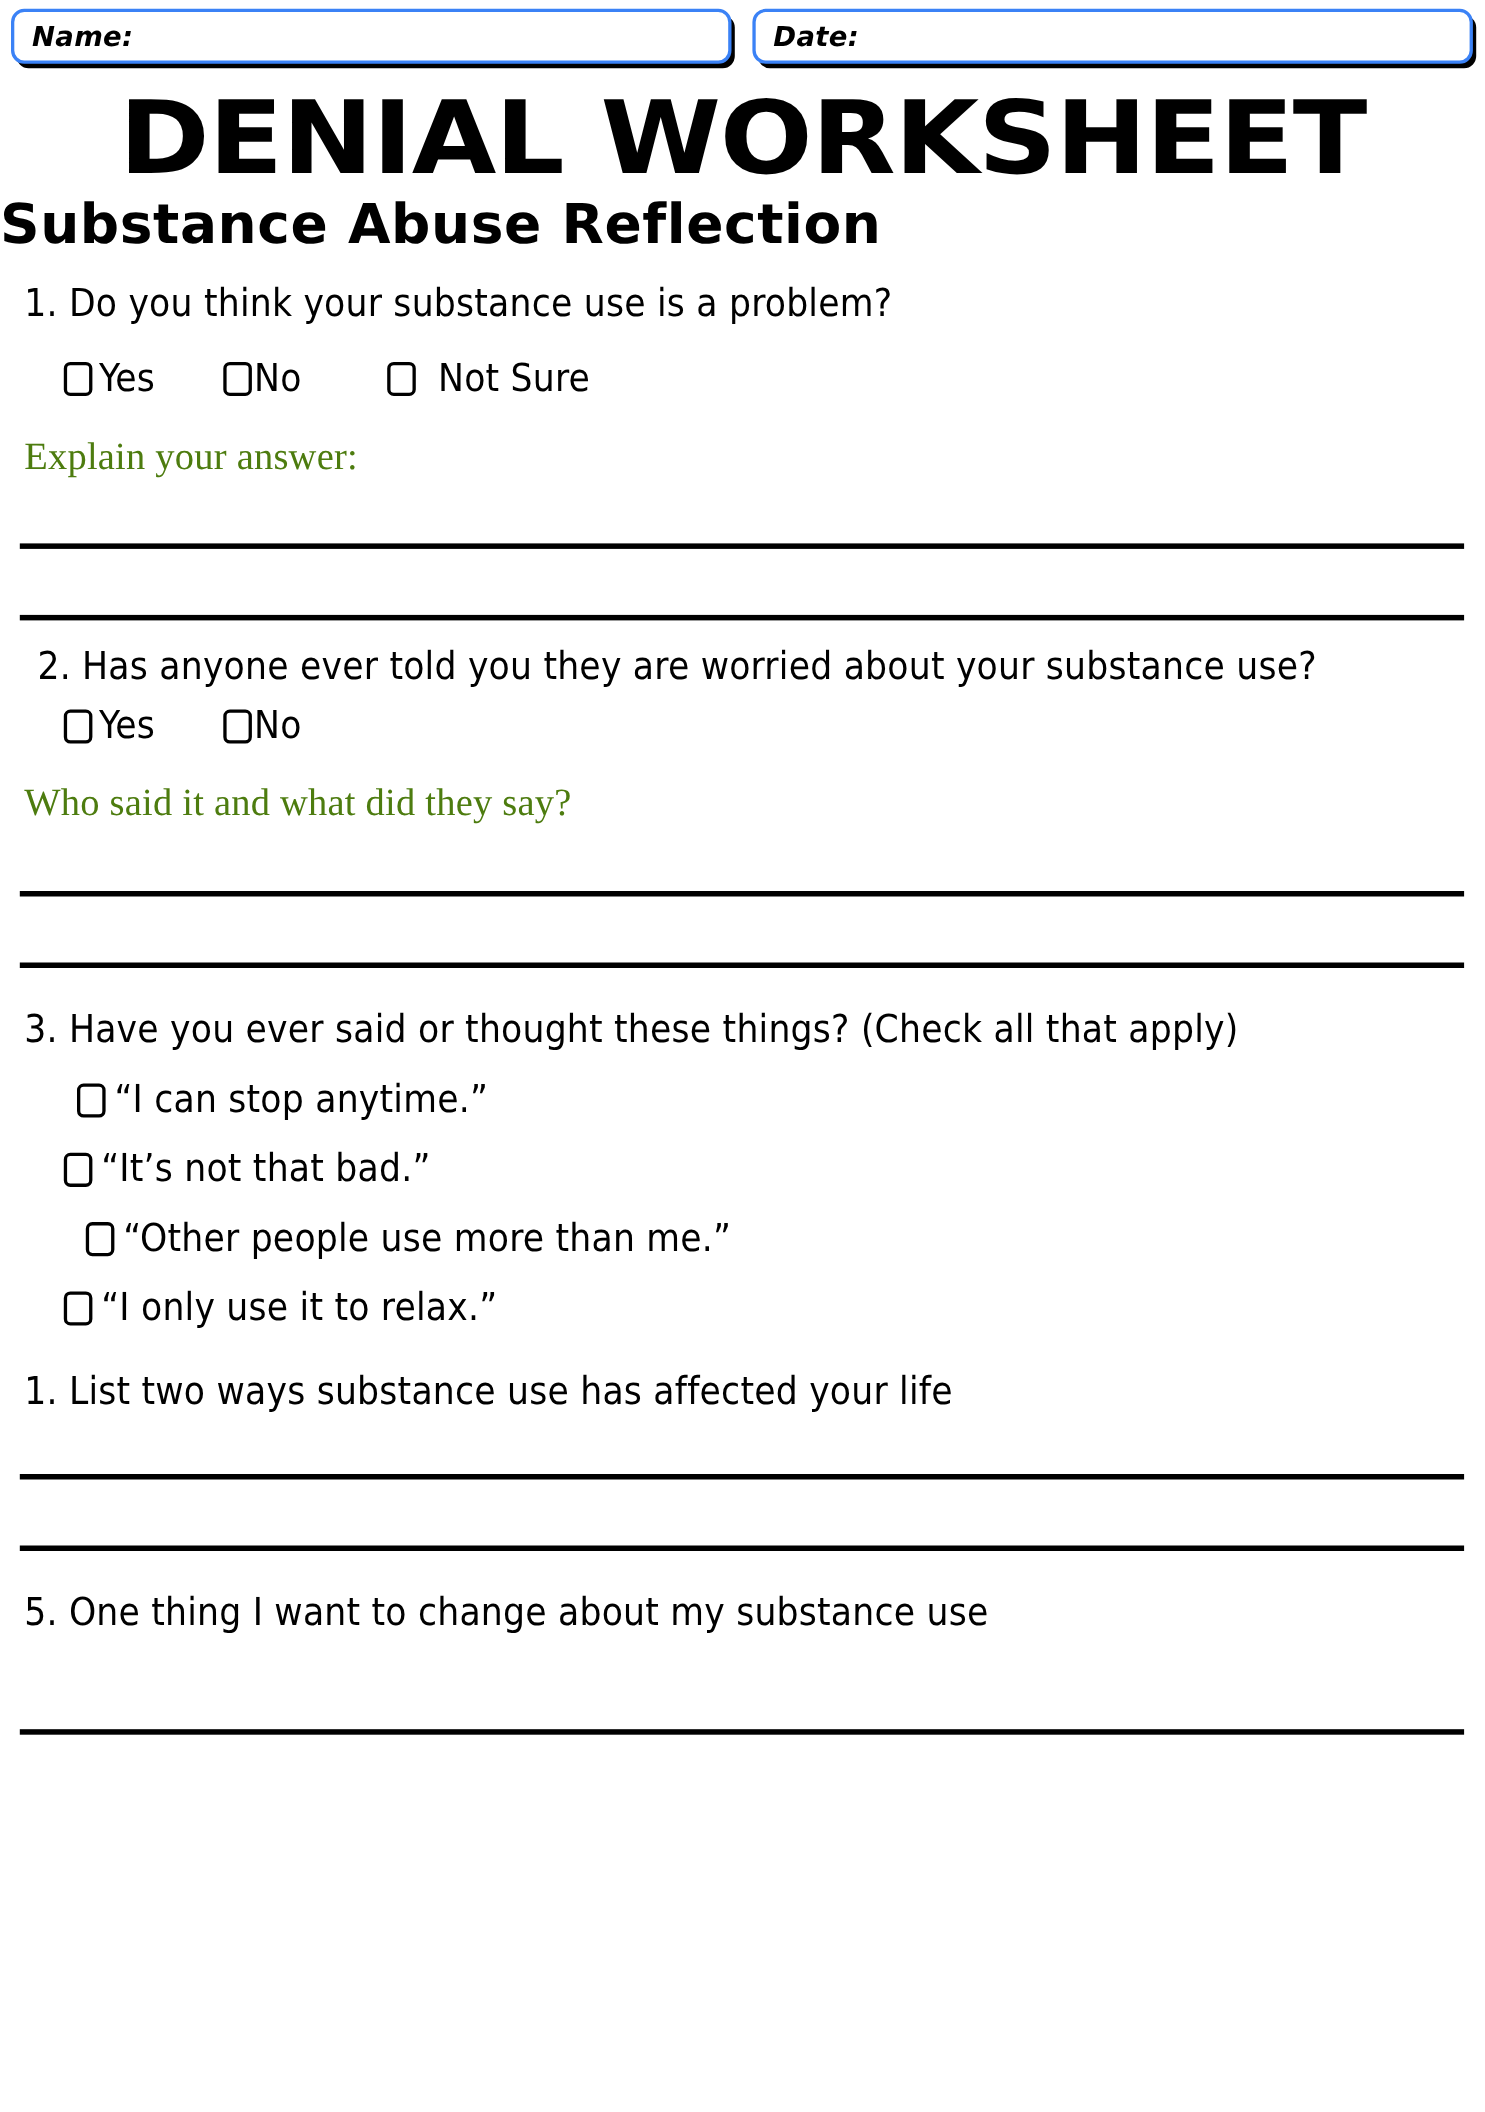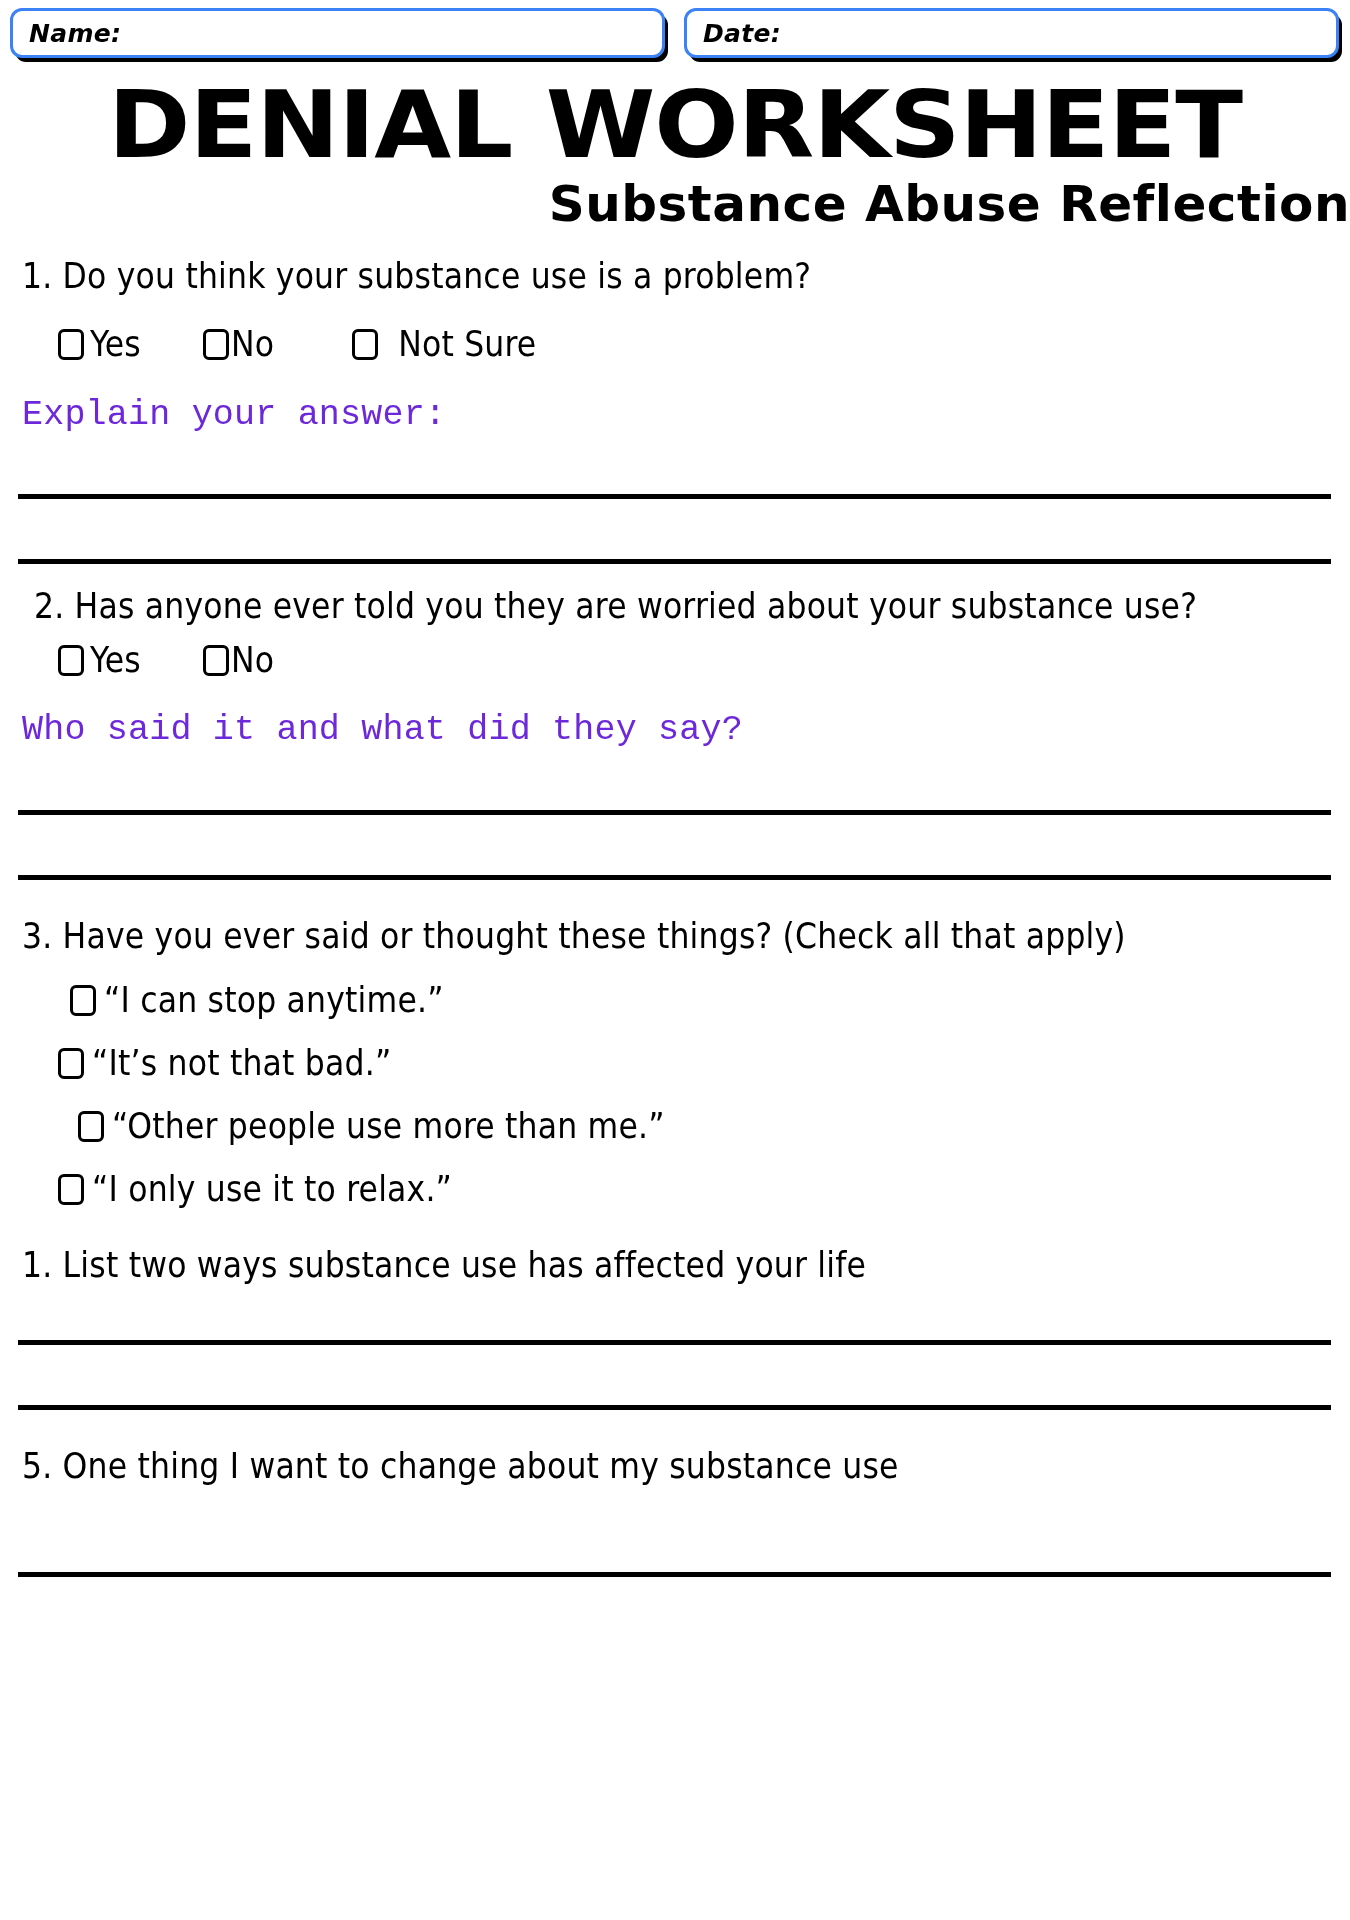--- a/index.html
+++ b/index.html
@@ -71,21 +71,21 @@
     letter-spacing: -1px;
     transform: scaleX(1.08);
     transform-origin: center top;
     white-space: nowrap;
   }
   .sub-title {
     position: absolute;
     left: 0;
     top: 176px;
     width: 1350px;
-    text-align: right;
+    text-align: left;
     font-family: "DejaVu Sans", sans-serif;
     font-weight: 700;
     font-size: 50px;
     line-height: 56px;
     letter-spacing: 0.5px;
     white-space: nowrap;
   }
 
   
   .q-text {
@@ -93,27 +93,27 @@
     font-family: "DejaVu Sans Condensed", "DejaVu Sans", sans-serif;
     font-weight: 400;
     font-size: 35px;
     line-height: 40px;
     letter-spacing: 0.2px;
     white-space: nowrap;
     color: #000;
   }
   .prompt-text {
     position: absolute;
-    font-family: Liberation Mono, monospace;
+    font-family: Liberation Serif, serif;
     font-weight: 400;
     font-size: 35px;
     line-height: 40px;
     letter-spacing: 0.2px;
     white-space: nowrap;
-    color: #6d28d9;
+    color: #4d7c0f;
   }
 
   
   .cb-row {
     position: absolute;
     display: flex;
     align-items: center;
     white-space: nowrap;
   }
   .cb-opt {

